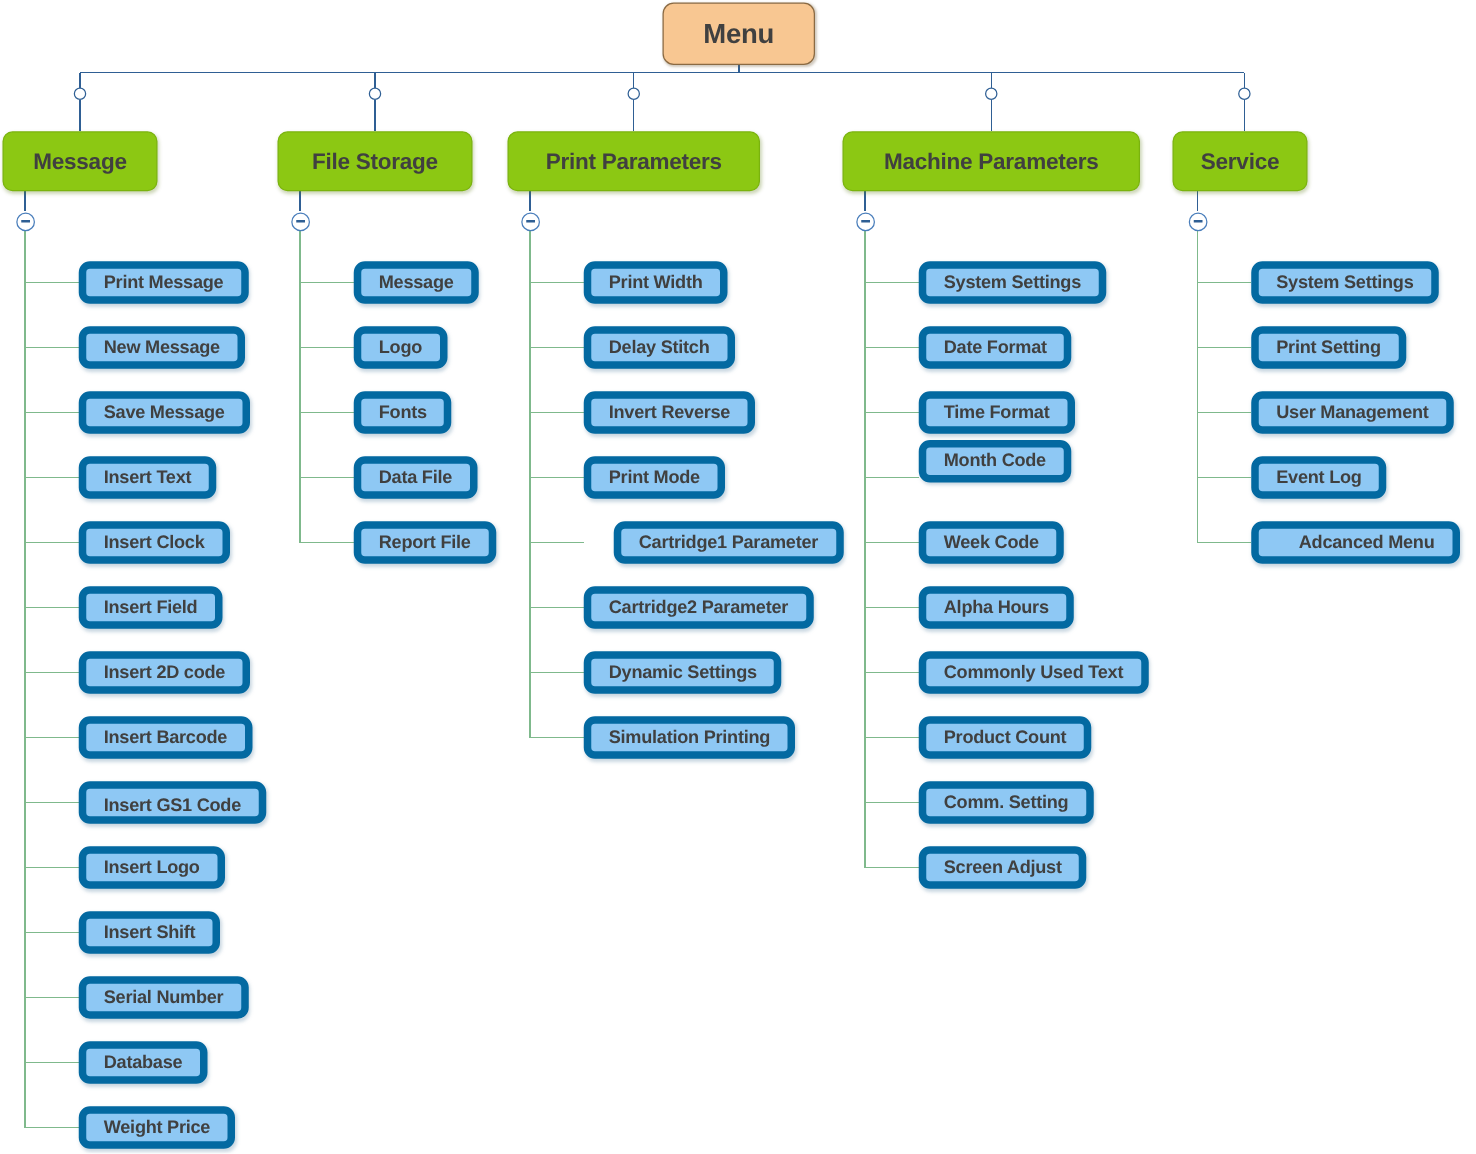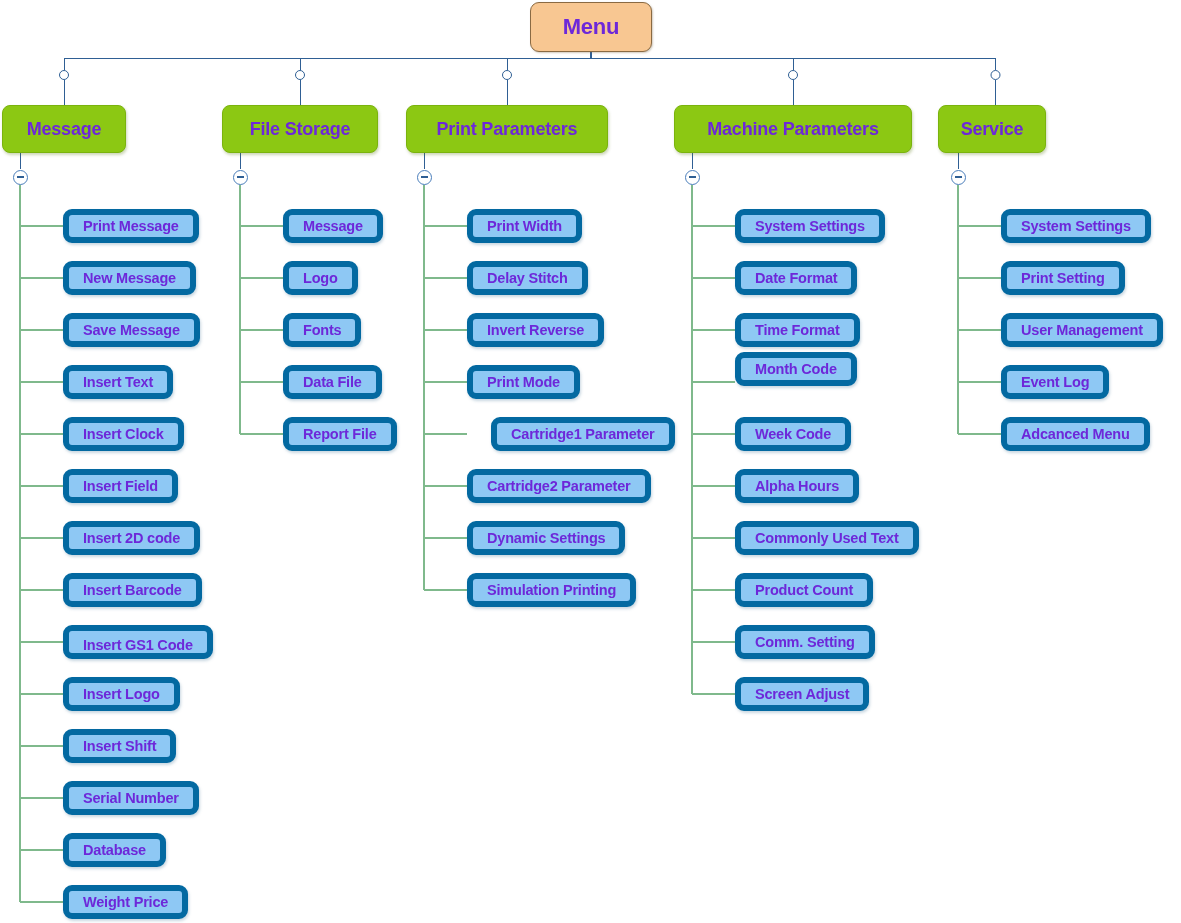--- a/index.html
+++ b/index.html
@@ -27,21 +27,21 @@
     pointer-events: none;
   }
   
   .node {
     position: absolute;
     box-sizing: border-box;
     display: flex;
     align-items: center;
     justify-content: center;
     white-space: nowrap;
-    color: #6d28d9;
+    color: #404040;
     font-weight: bold;
     letter-spacing: -0.2px;
   }
   .node-root {
     background: #F8C792;
     border: 1px solid #8a6a43;
     border-radius: 9px;
     font-size: 22px;
     height: 50px;
     box-shadow: 1px 1px 2px rgba(120,100,70,0.35);
@@ -302,17 +302,17 @@
       </div>
       <div class="node node-leaf" style="left: 1001px; top: 261px;">
         <span>Print Setting</span>
       </div>
       <div class="node node-leaf" style="left: 1001px; top: 313px;">
         <span>User Management</span>
       </div>
       <div class="node node-leaf" style="left: 1001px; top: 365px;">
         <span>Event Log</span>
       </div>
-      <div class="node node-leaf" style="left: 1001px; top: 417px;">
+      <div class="node node-leaf" style="left: 1001px; top: 417px; padding-left: 18px;">
         <span>Adcanced Menu</span>
       </div>
     </div>
 </div>
 
 </body></html>

